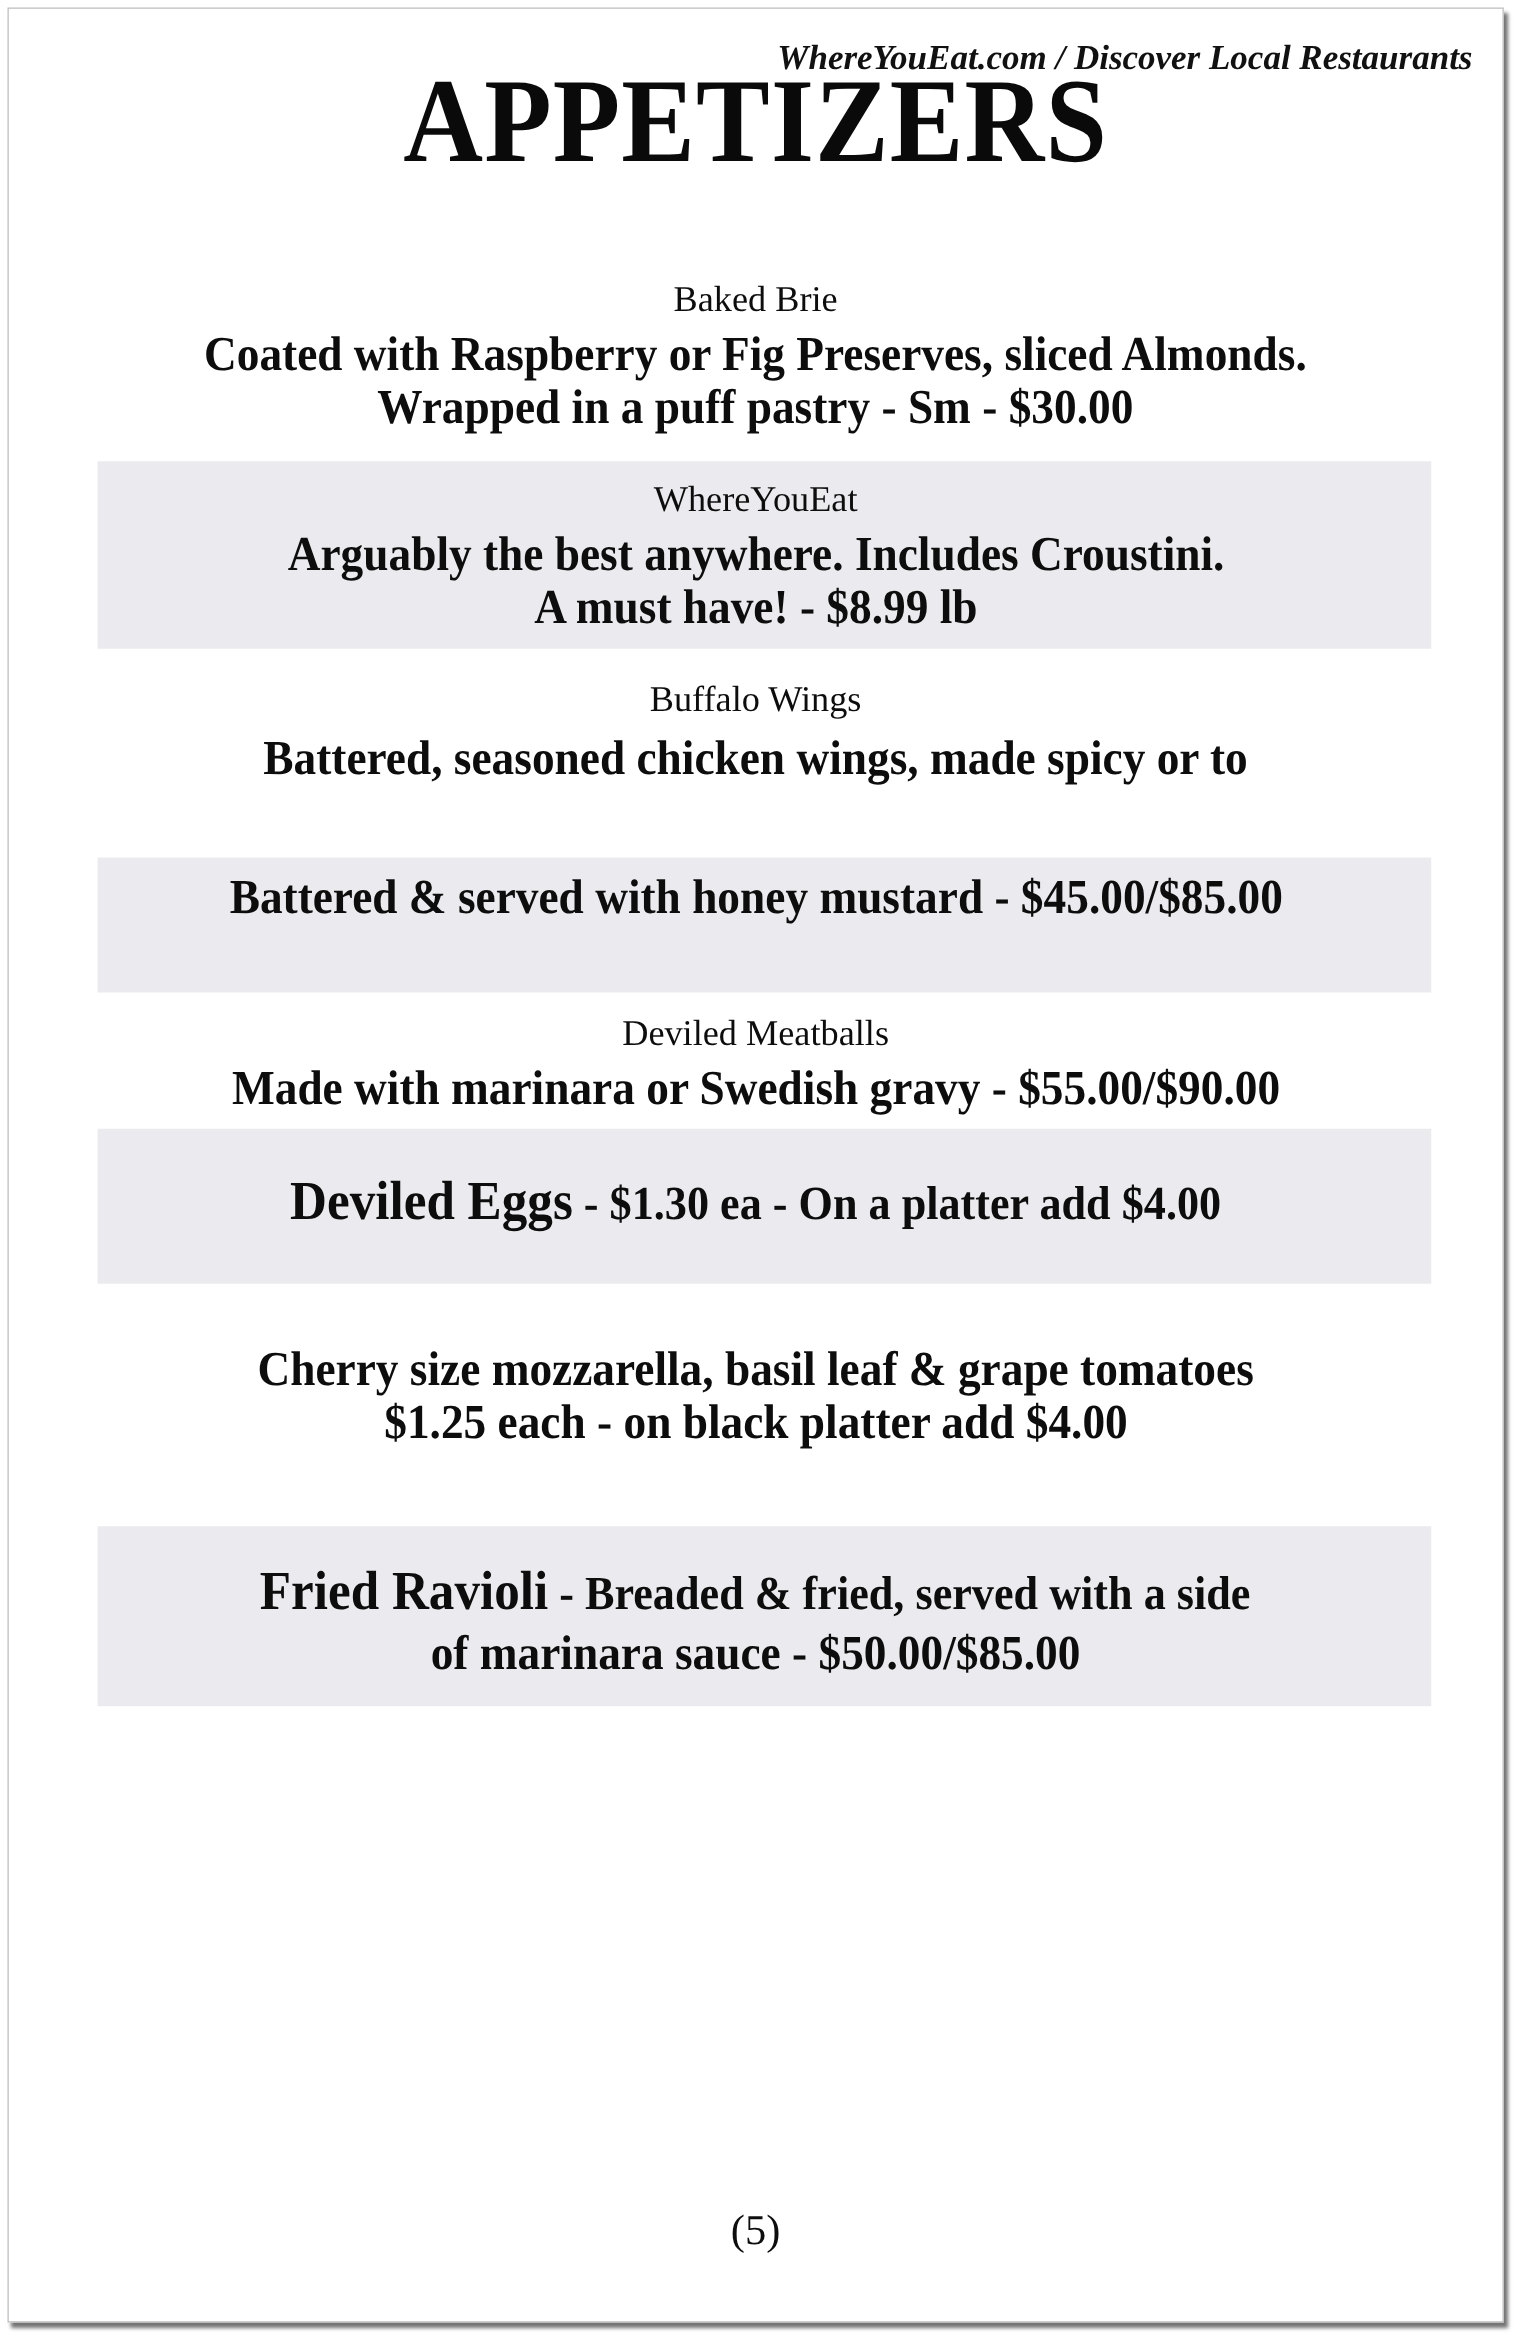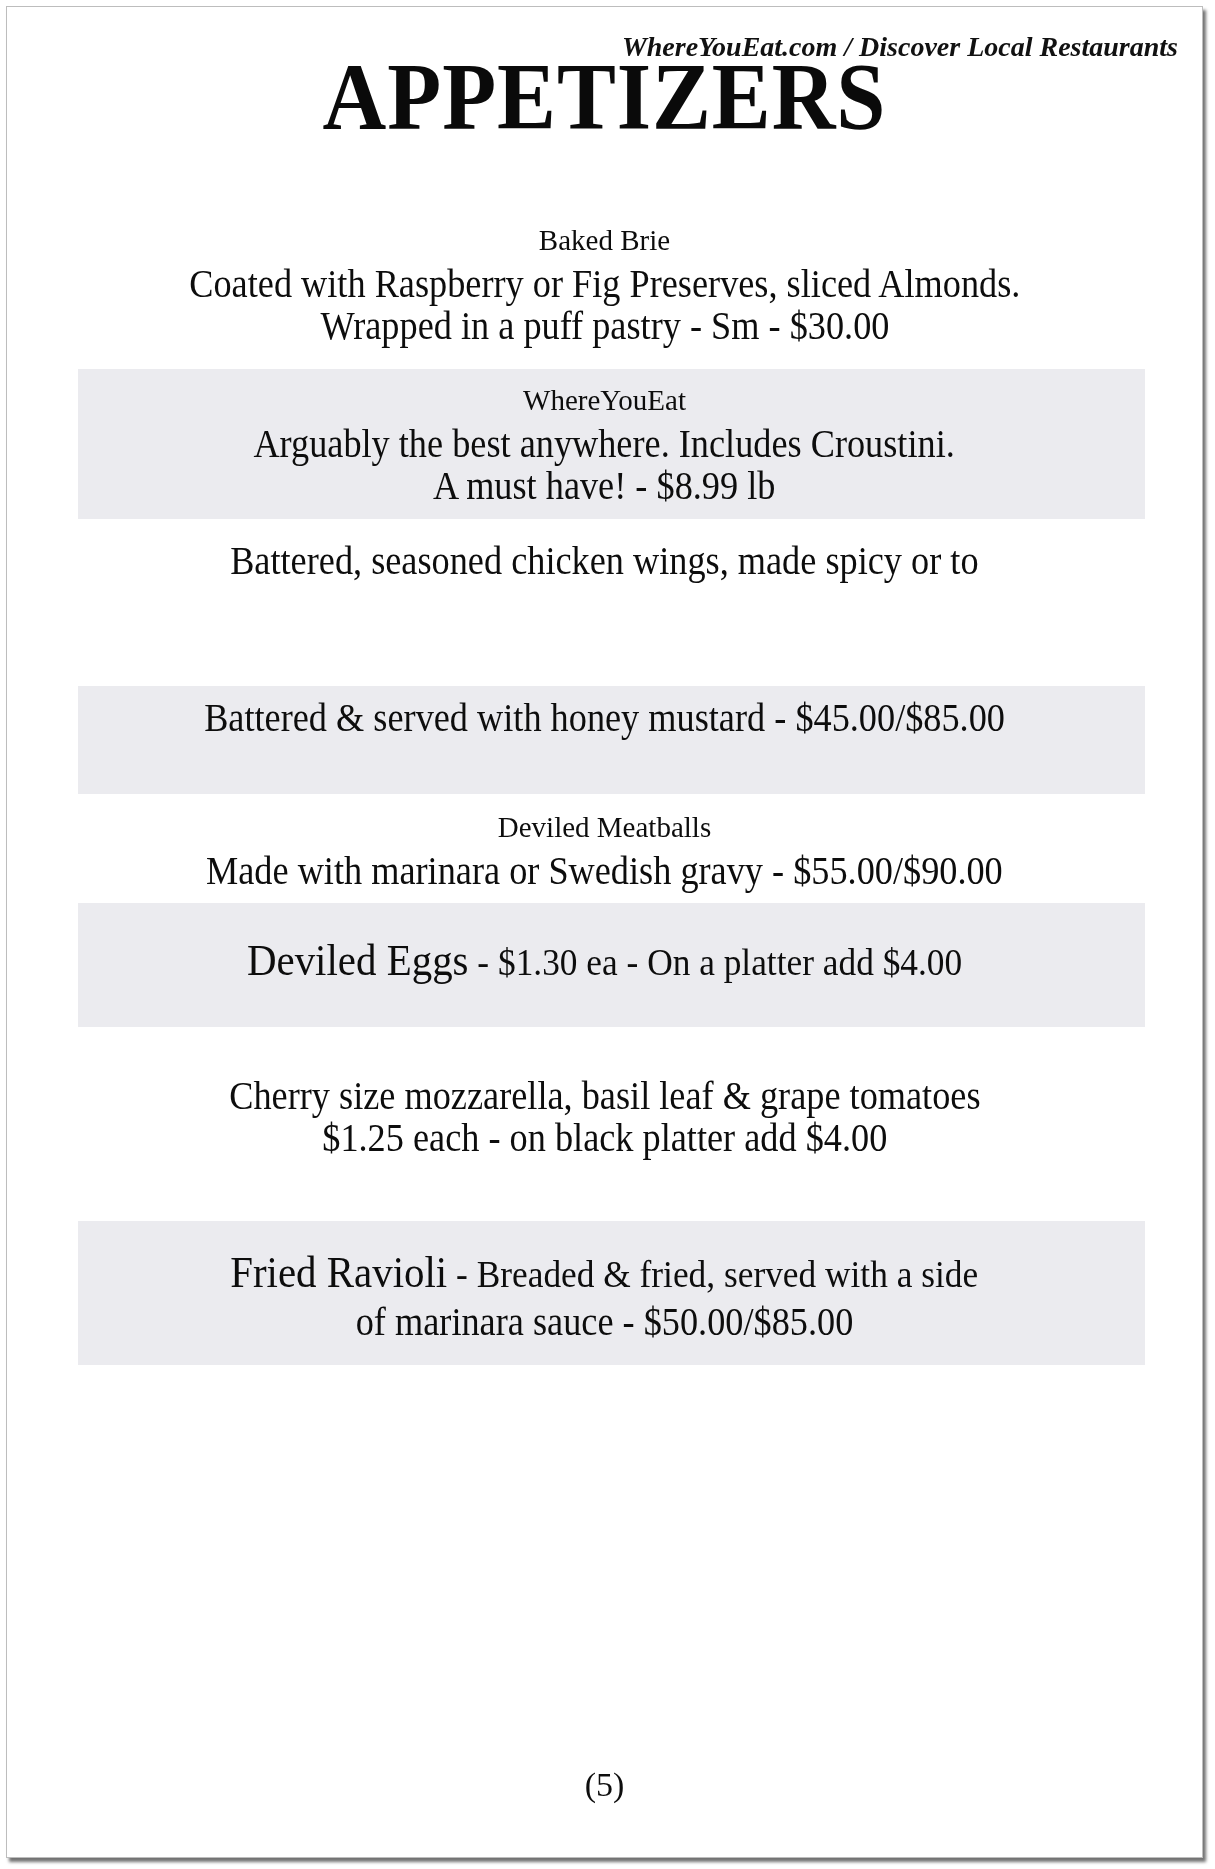--- a/index.html
+++ b/index.html
@@ -18,21 +18,21 @@
     position: absolute; left: 0; right: 0; top: 40px; text-align: center;
     font-family: "Liberation Serif", serif; font-weight: bold;
     font-size: 96px; line-height: 100px; letter-spacing: 1px; color: #0a0a0a;
     transform: scaleX(0.92); transform-origin: center;
   }
   .band {
     position: absolute; left: 71px; width: 1067px; background: #ebebef;
   }
   .item { position: absolute; left: 0; right: 0; text-align: center; }
   .name { font-size: 29px; line-height: 46px; font-weight: normal; }
-  .desc { font-size: 39px; line-height: 42px; }
+  .desc { font-size: 39px; line-height: 42px; font-weight: bold; }
   .inline-name { font-size: 44px; }
   .inline-desc { font-size: 38px; }
   .pagenum {
     position: absolute; left: 0; right: 0; top: 1760px; text-align: center;
     font-size: 34px; line-height: 36px;
   }
   .squeeze { display: inline-block; transform: scaleX(0.93); transform-origin: center; white-space: nowrap; }
 </style>
 </head>
 <body>
@@ -54,20 +54,21 @@
     <div class="desc"><span class="squeeze">Wrapped in a puff pastry - Sm - $30.00</span></div>
   </div>
 
   <div class="item" style="top:370px;">
     <div class="name">WhereYouEat</div>
     <div class="desc"><span class="squeeze">Arguably the best anywhere. Includes Croustini.</span></div>
     <div class="desc"><span class="squeeze">A must have! - $8.99 lb</span></div>
   </div>
 
   <div class="item" style="top:530px;">
+    <div class="name">Buffalo Wings</div>
     <div class="desc" style="line-height:48px;"><span class="squeeze">Battered, seasoned chicken wings, made spicy or to</span></div>
   </div>
 
   <div class="item" style="top:690px;">
     <div class="desc"><span class="squeeze">Battered &amp; served with honey mustard - $45.00/$85.00</span></div>
   </div>
 
   <div class="item" style="top:797px;">
     <div class="name">Deviled Meatballs</div>
     <div class="desc"><span class="squeeze">Made with marinara or Swedish gravy - $55.00/$90.00</span></div>

